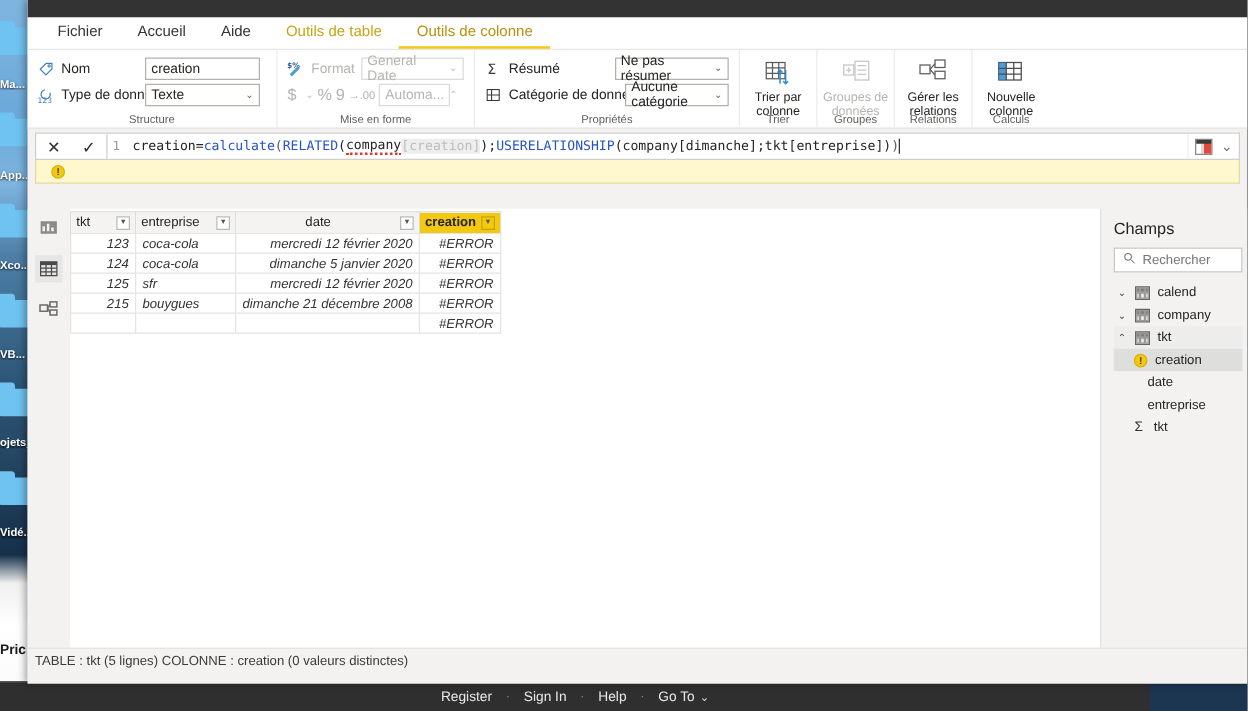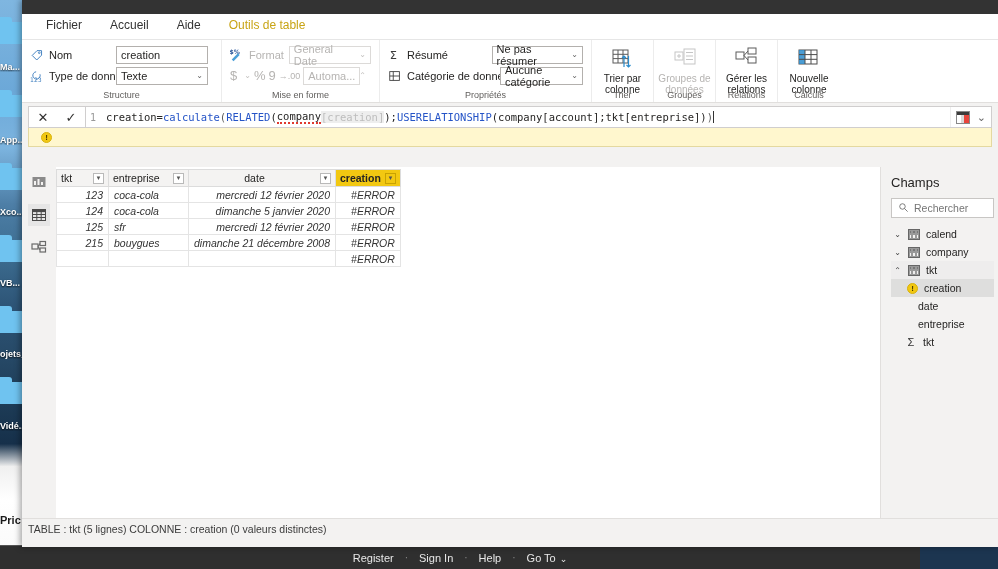--- a/index.html
+++ b/index.html
@@ -228,20 +228,21 @@
 
 <div id="pbi">
 
   <div id="titlebar"></div>
 
   <div id="ribbon-tabs">
     <div class="rtab">Fichier</div>
     <div class="rtab">Accueil</div>
     <div class="rtab">Aide</div>
     <div class="rtab ctx">Outils de table</div>
+    <div class="rtab ctx active">Outils de colonne</div>
   </div>
 
   <div id="ribbon">
 
     <div class="rgroup" style="width:200px">
       <div class="rrow">
         <span class="ricon">
           <svg viewBox="0 0 16 16" width="14" height="14">
               <path d="M2.5 8.5 L8 3 l5.2 0 l0 5.2 L7.7 13.7 z" fill="none" stroke="#3f7fbf" stroke-width="1.1"></path>
               <circle cx="10.6" cy="5.4" r="1" fill="none" stroke="#3f7fbf" stroke-width="1"></circle>
@@ -405,21 +406,21 @@
       <span>= </span>
       <span class="tok-fn">calculate</span>
       <span class="tok-paren">(</span>
       <span class="tok-fn">RELATED</span>
       <span>(</span>
       <span class="squig">company</span>
       <span class="tok-err">[creation]</span>
       <span>)</span>
       <span>;</span>
       <span class="tok-fn">USERELATIONSHIP</span>
-      <span>(company[account];tkt[entreprise])</span>
+      <span>(company[dimanche];tkt[entreprise])</span>
       <span class="tok-paren">)</span>
       <span class="caretbar"></span>
     </div>
     <div id="fb-right">
       <div class="fmt-ico"></div>
       <span class="caret" style="font-size:11px">⌄</span>
     </div>
   </div>
 
   <div id="fb-warning">

